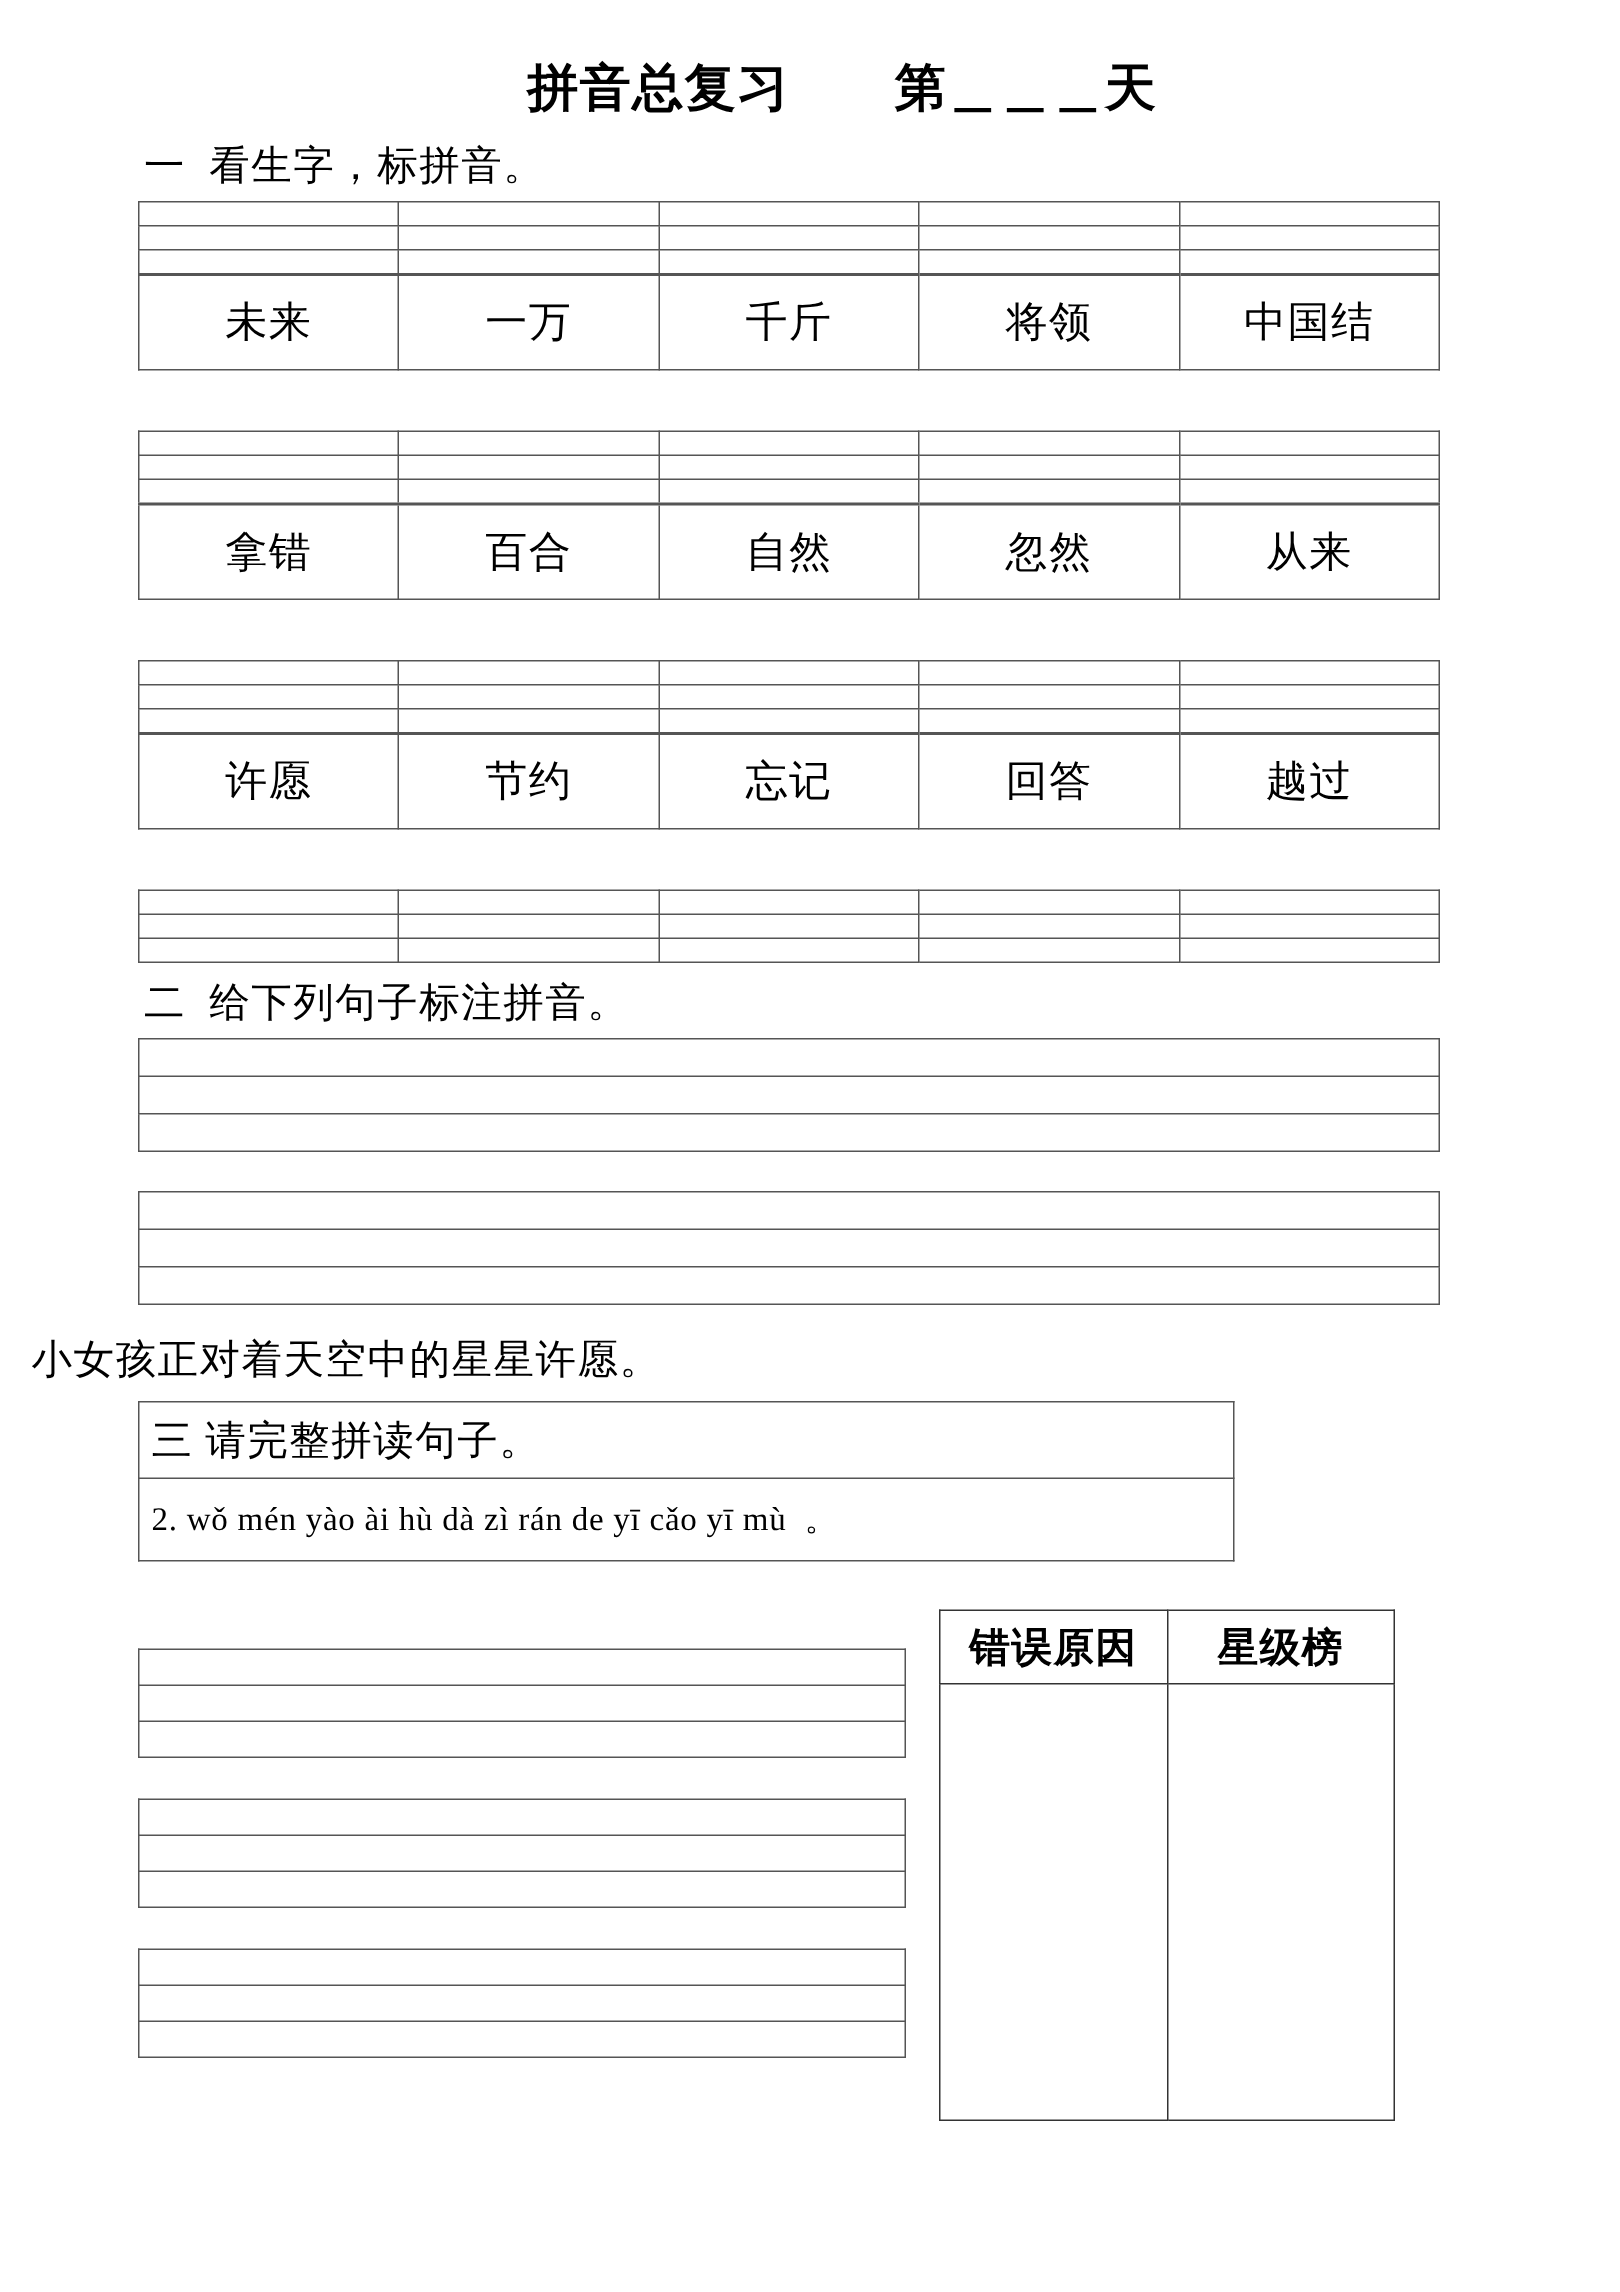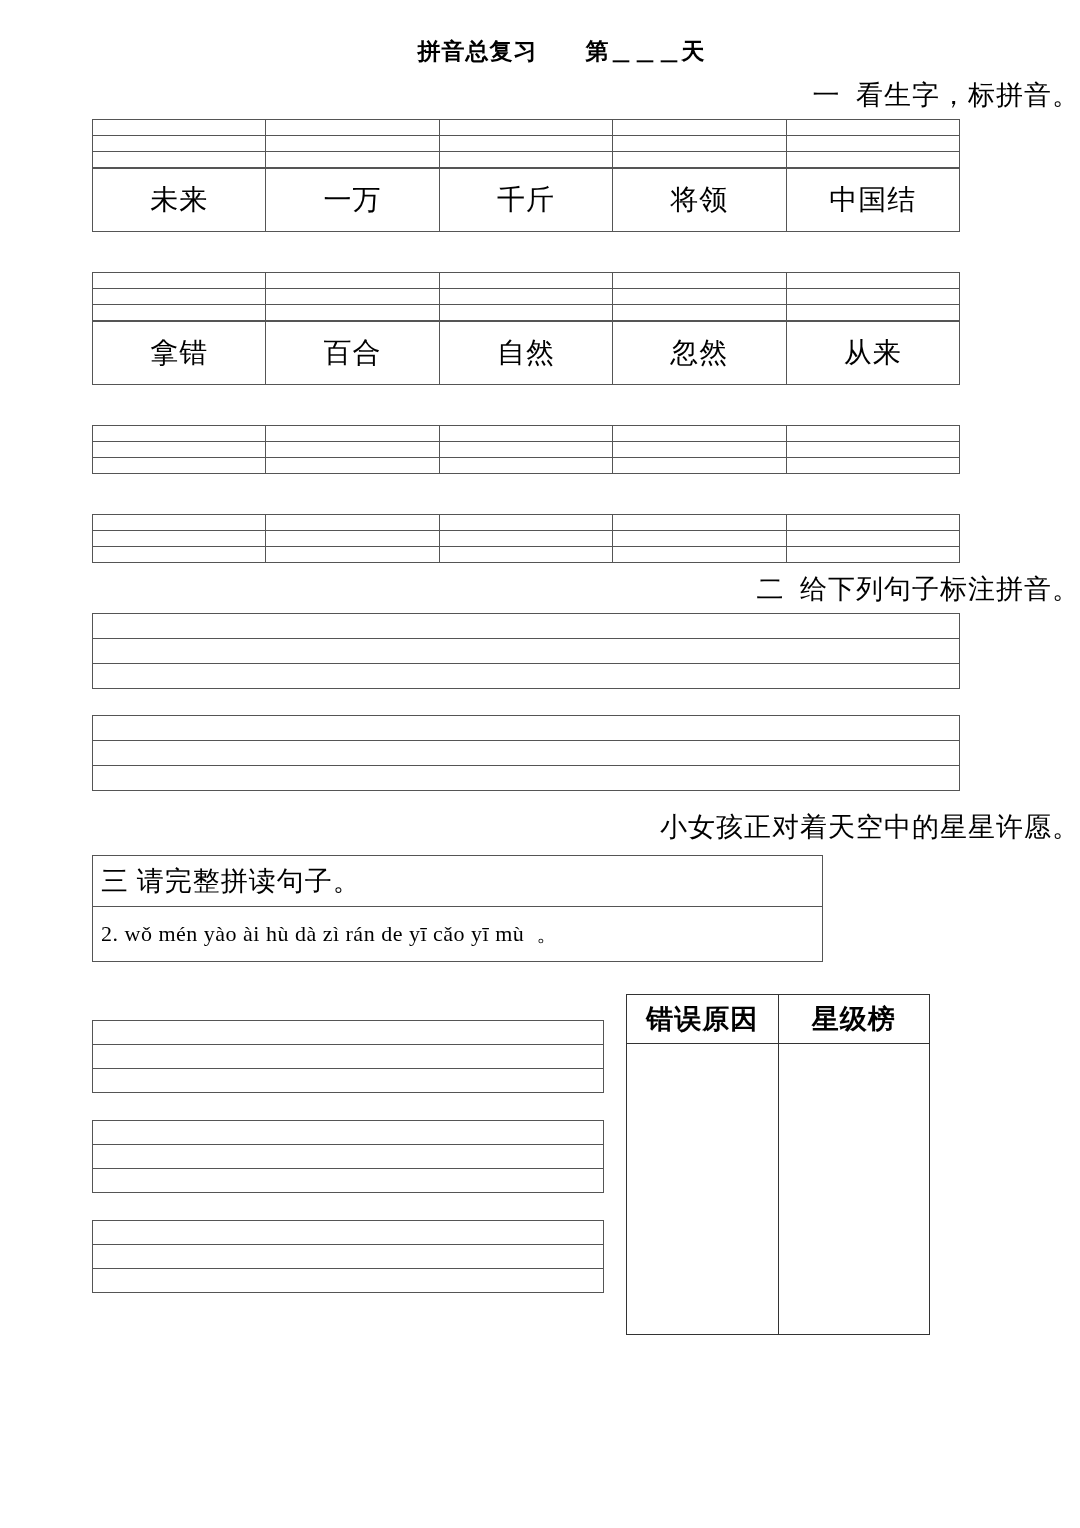--- a/index.html
+++ b/index.html
@@ -19,37 +19,36 @@
   .page {
     position: relative;
     width: 1080px;
     height: 1528px;
     box-sizing: border-box;
   }
 
   
   .title {
     text-align: center;
-    font-size: 23px;
+    font-size: 34px;
     font-weight: bold;
     letter-spacing: 1px;
     padding-top: 36px;
     padding-bottom: 2px;
     font-family: "Liberation Serif", "DejaVu Serif", serif;
     white-space: pre;
     margin-left: 43px;
   }
 
   
   .section-head {
     font-size: 27px;
     margin: 8px 0 6px 96px;
     letter-spacing: 1px;
     white-space: pre;
-    text-align: right;
   }
 
   
   .word-table {
     width: 868px;
     margin: 0 auto 0 92px;
     border-collapse: collapse;
     table-layout: fixed;
   }
   .word-table td {
@@ -79,25 +78,25 @@
   .line-block td {
     border: 1px solid #555555;
     padding: 0;
     height: 24px;
   }
   .lb-wide { width: 868px; margin-left: 92px; }
   .lb-gap-sm { height: 26px; }
 
   
   .sample-sentence {
-    text-align: right;
+    text-align: left;
     font-size: 27px;
     letter-spacing: 1px;
     margin: 18px 0 10px 0;
-    padding-left: 4px;
+    padding-left: 21px;
   }
 
   
   .pinyin-box {
     width: 731px;
     margin-left: 92px;
     border-collapse: collapse;
     table-layout: fixed;
   }
   .pinyin-box td {
@@ -266,20 +265,27 @@
             <td></td>
             <td></td>
             <td></td>
           </tr>
           <tr class="thin-row">
             <td></td>
             <td></td>
             <td></td>
             <td></td>
             <td></td>
+          </tr>
+          <tr class="word-row">
+            <td>许愿</td>
+            <td>节约</td>
+            <td>忘记</td>
+            <td>回答</td>
+            <td>越过</td>
           </tr>
         </tbody>
       </table>
       <div class="wt-gap"></div>
       <table class="word-table">
         <tbody>
           <tr class="thin-row">
             <td></td>
             <td></td>
             <td></td>

